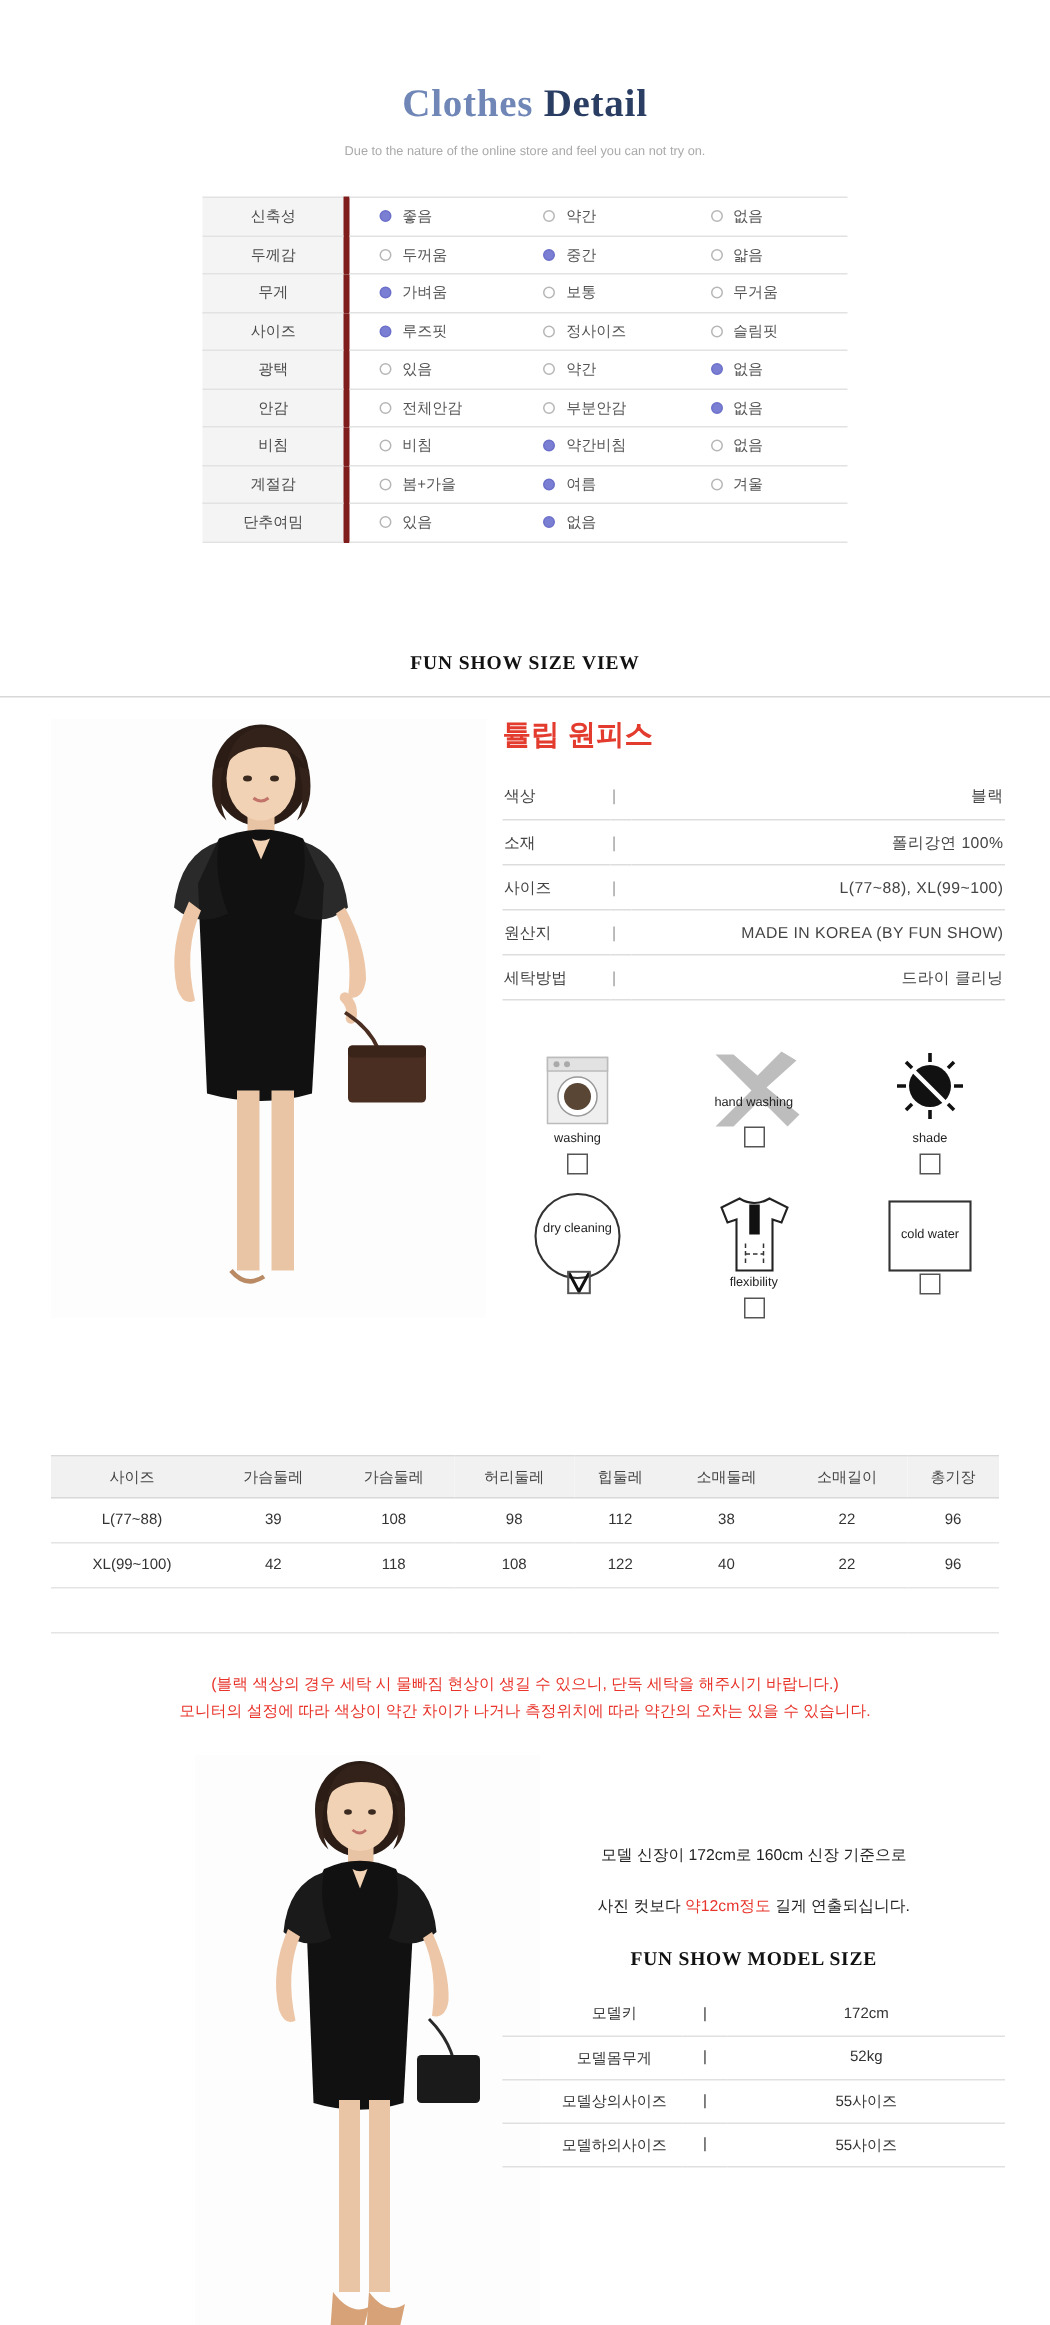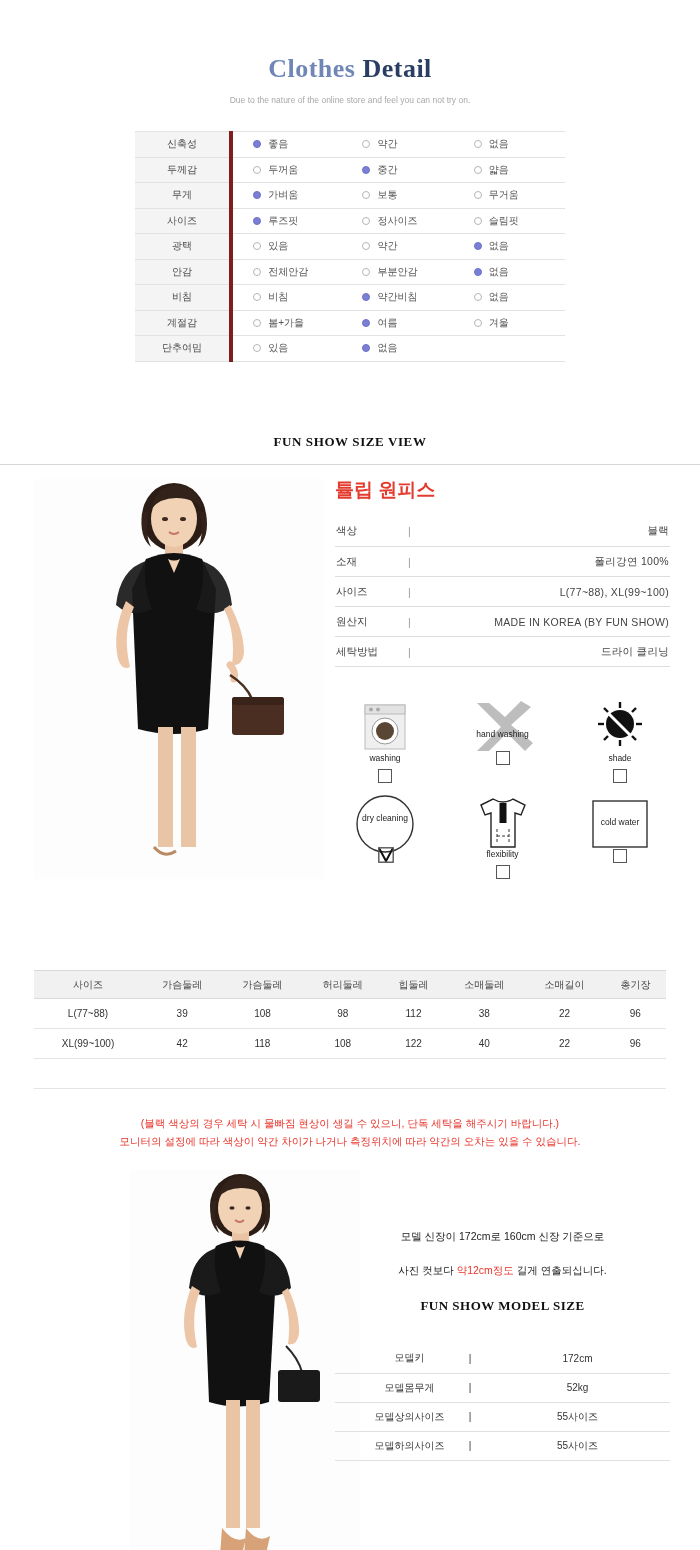--- a/index.html
+++ b/index.html
@@ -90,21 +90,21 @@
   }
 
   
   .bottom { position:absolute; left:0; top:1140px; width:596px; height:410px; }
   .model-photo2 { position:absolute; left:130px; top:10px; width:230px; height:400px; }
   .bottom-info { position:absolute; left:335px; top:70px; width:335px; text-align:center; }
   .bi-line { font-size:10.5px; color:#222; margin-bottom:20px; }
   .bi-line .hl { color:#e8342b; }
   .bi-title {
     font-family:"Liberation Serif", serif; font-weight:bold; font-size:13px;
-    letter-spacing:0.5px; margin:16px 0 30px; color:#111;
+    letter-spacing:0.5px; margin:16px 0 14px; color:#111;
   }
   table.model { width:100%; border-collapse:collapse; font-size:10px; }
   table.model td { height:29px; border-bottom:1px solid #e0e0e0; color:#333; }
   td.m-k { width:120px; padding-left:30px; }
   td.m-s { width:30px; text-align:center; color:#999; }
   td.m-v { text-align:center; }
 </style>
 </head>
 <body>
 

